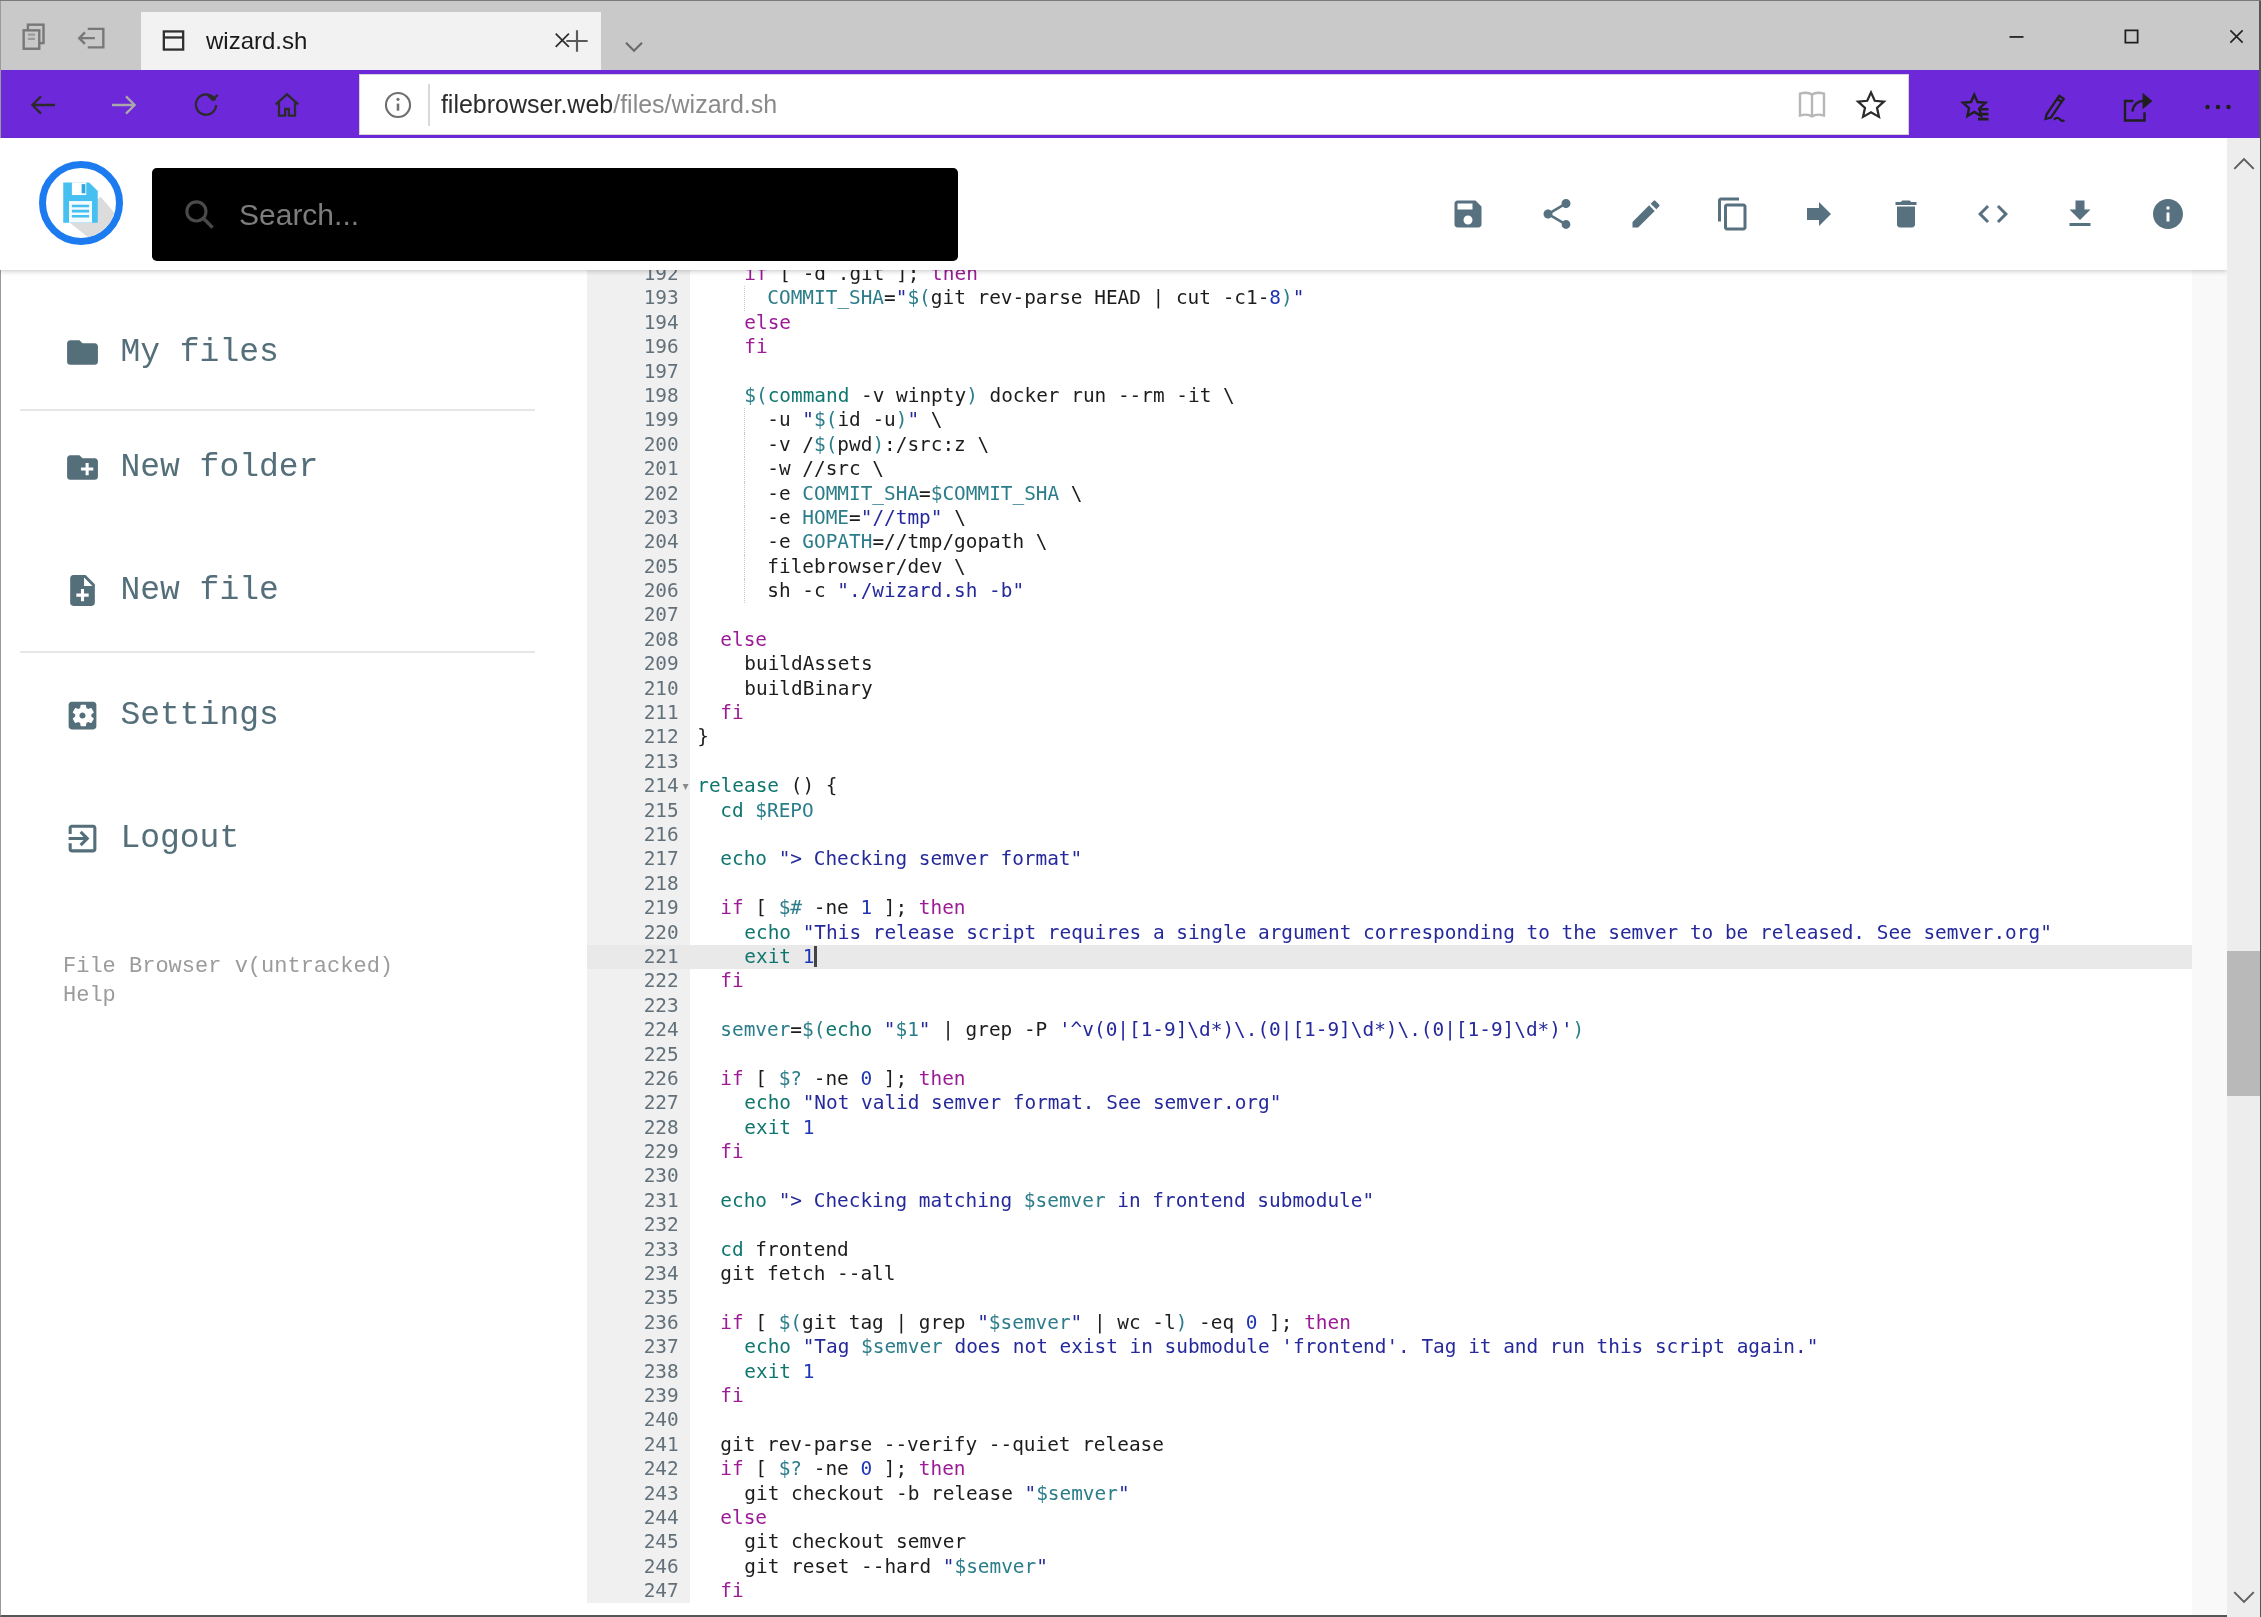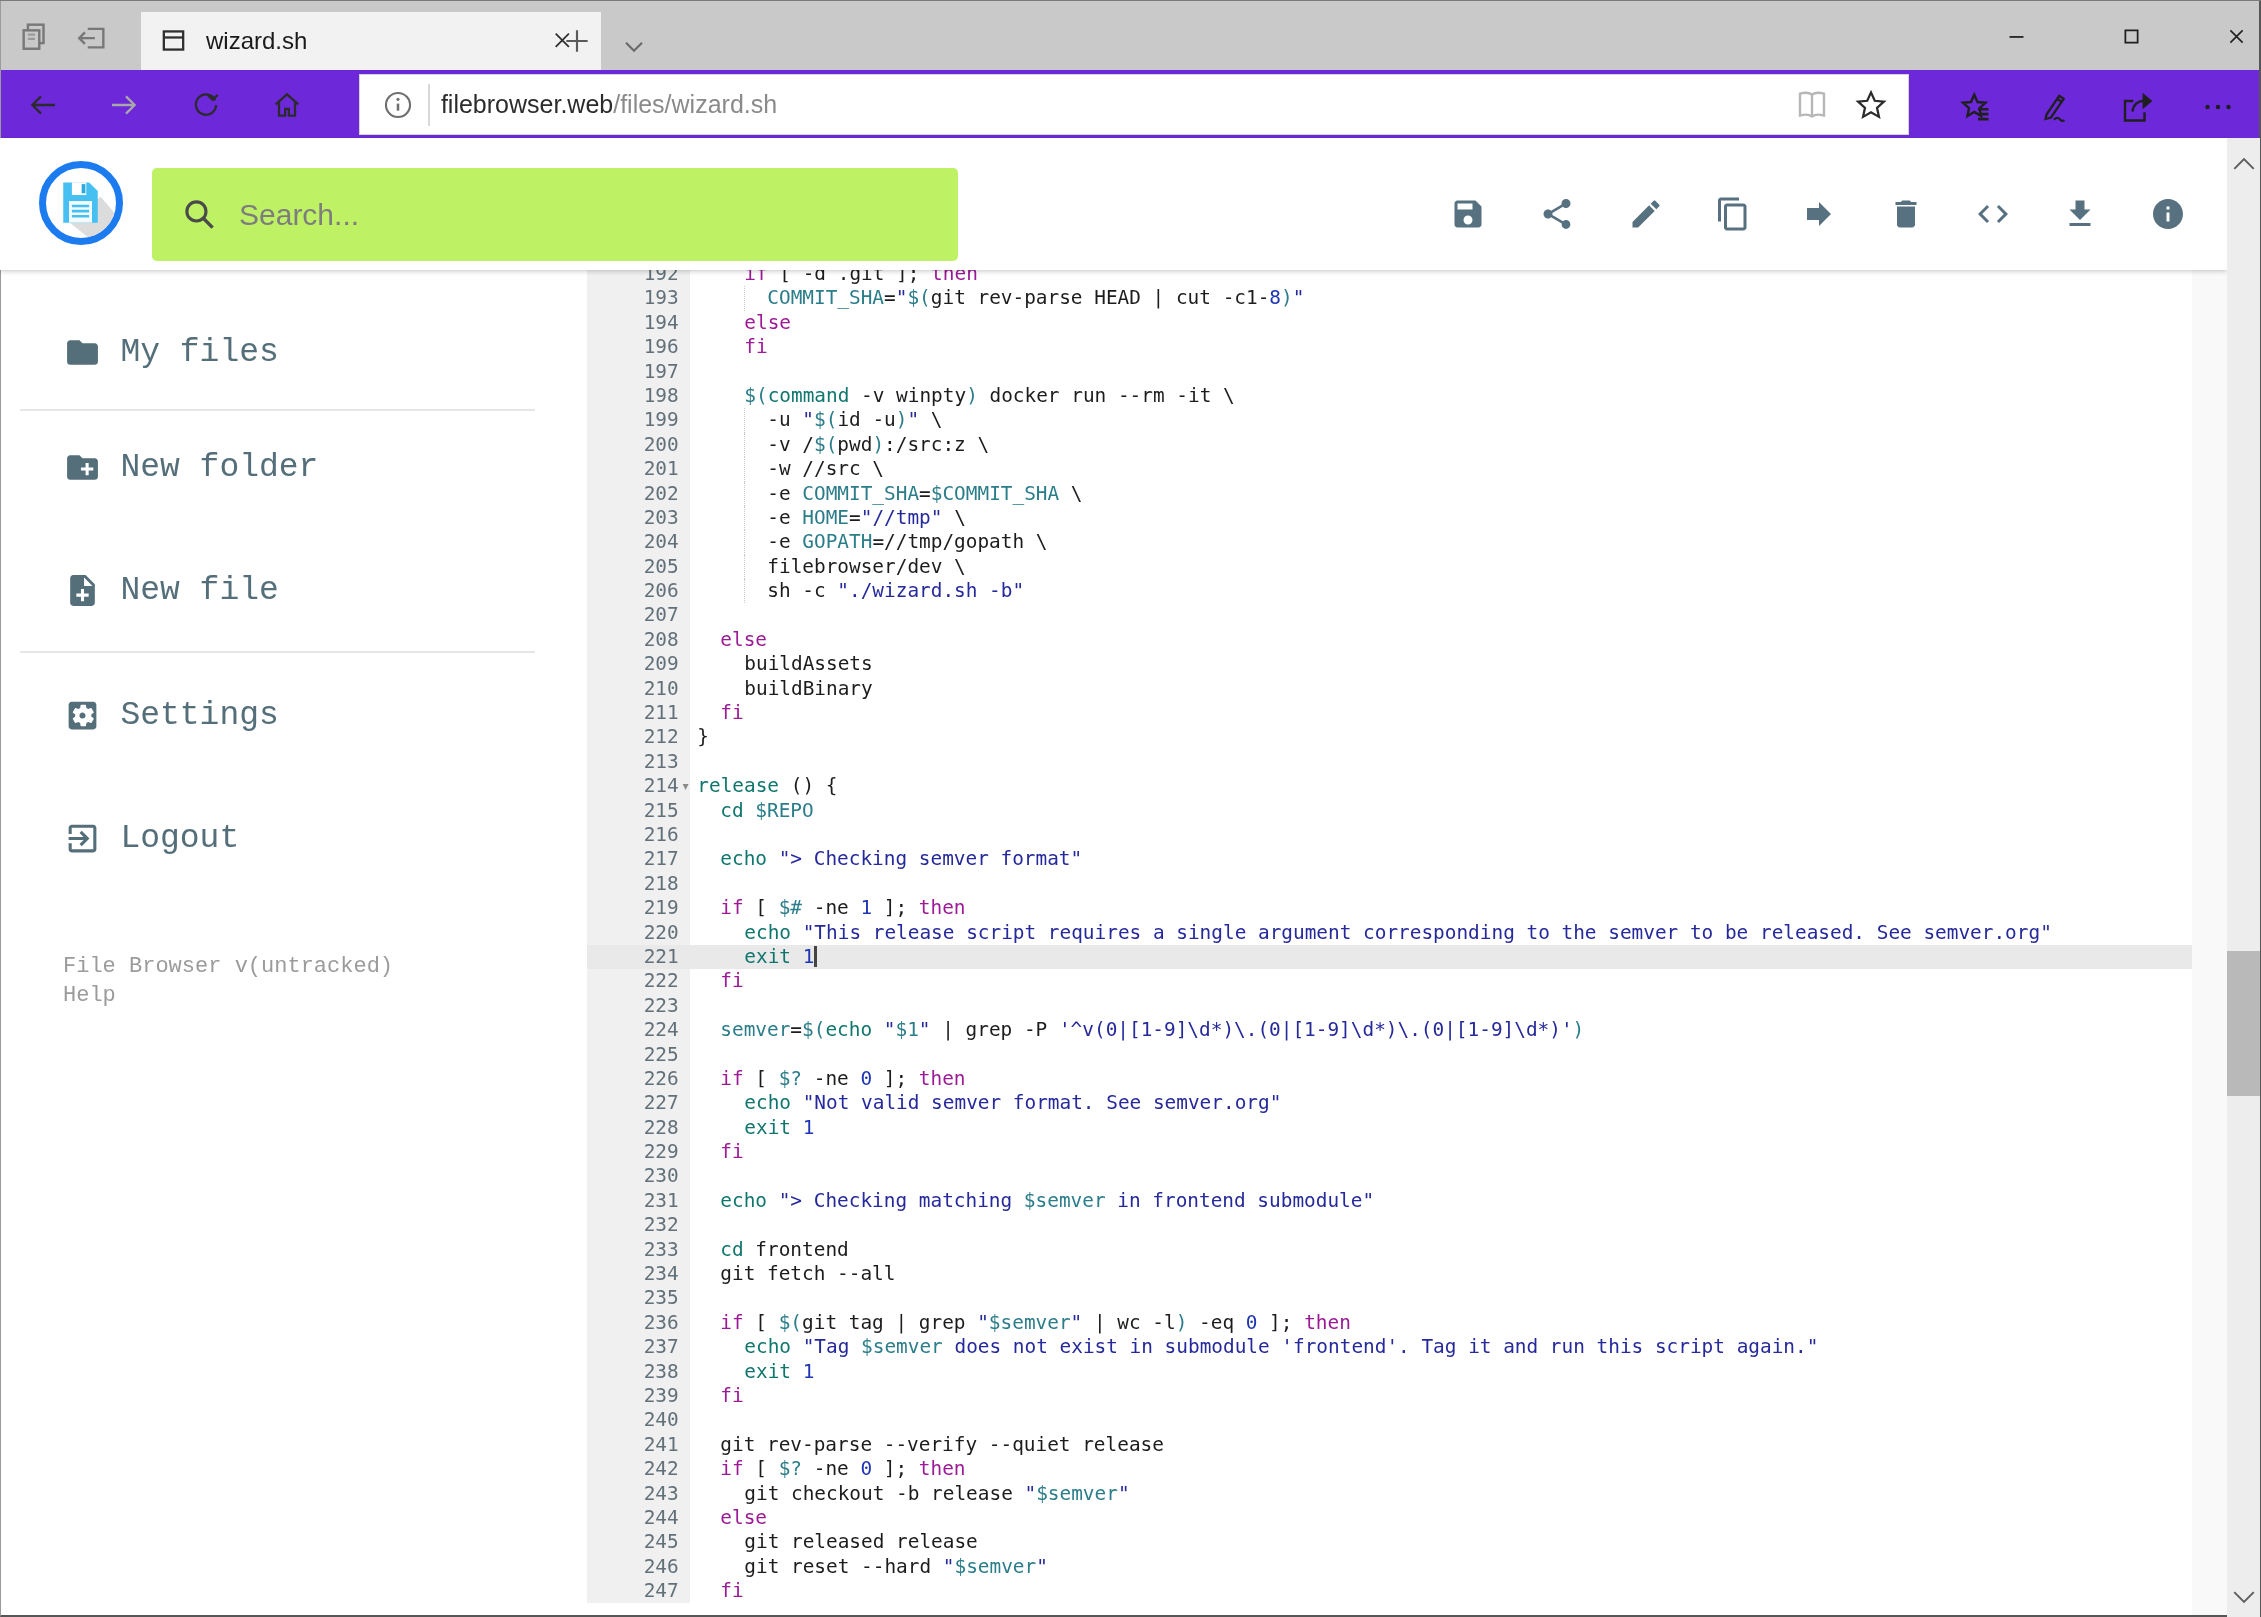--- a/index.html
+++ b/index.html
@@ -24,21 +24,21 @@
   .addressbar{position:absolute;left:359px;top:4px;width:1550px;height:61px;background:#fff;
     border:1.6px solid #d4d4d4;box-sizing:border-box;display:flex;align-items:center;}
   .url{font-size:25px;margin-left:11.3px;white-space:nowrap;}
   .url .host{color:#2b2b2b;} .url .path{color:#8a8a8a;}
   .ab-sep{width:1.6px;height:42px;background:#d9d9d9;margin-left:13px;}
   
   .appheader{position:absolute;left:0;top:137px;width:2227px;height:132px;background:#fff;
     box-shadow:0 2.4px 4.8px rgba(0,0,0,0.22);z-index:5;}
   .logo{position:absolute;left:39px;top:23.4px;width:84px;height:84px;border-radius:50%;
     border:7.3px solid #1d7bf0;box-sizing:border-box;background:#fff;overflow:hidden;cursor:pointer;}
-  .search{position:absolute;left:152px;top:30px;width:806px;height:93px;background:#bef264;
+  .search{position:absolute;left:152px;top:30px;width:806px;height:93px;background:#000000;
     border-radius:4.8px;display:flex;align-items:center;}
   .search-ph{font-size:30px;color:#7d7d7d;margin-left:21px;}
   .tbicon{position:absolute;top:58px;width:36px;height:36px;cursor:pointer;}
   
   .content{position:absolute;left:0;top:269px;width:2261px;height:1348px;background:#fff;}
   .sidebar{position:absolute;left:12px;top:0;width:690px;height:1348px;background:#fff;font-family:Liberation Mono, monospace;}
   .sb-item{position:absolute;left:0;width:533px;height:74px;display:flex;align-items:center;cursor:pointer;}
   .sb-item .ic{margin-left:52px;width:37px;height:37px;}
   .sb-item .lbl{margin-left:19.4px;font-size:33px;color:#546e7a;}
   .sb-div{position:absolute;left:8px;width:515px;height:1.6px;background:#e6e6e6;}
@@ -546,21 +546,21 @@
           <div class="row">
             <div class="gut">243</div>
             <div class="code"><span style="display: inline-block; width: 47px;"></span><span class="tk-t">git checkout -b release </span><span class="tk-s">"</span><span class="tk-v">$semver</span><span class="tk-s">"</span></div>
           </div>
           <div class="row">
             <div class="gut">244</div>
             <div class="code"><span style="display: inline-block; width: 23px;"></span><span class="tk-k">else</span></div>
           </div>
           <div class="row">
             <div class="gut">245</div>
-            <div class="code"><span style="display: inline-block; width: 47px;"></span><span class="tk-t">git released release</span></div>
+            <div class="code"><span style="display: inline-block; width: 47px;"></span><span class="tk-t">git checkout semver</span></div>
           </div>
           <div class="row">
             <div class="gut">246</div>
             <div class="code"><span style="display: inline-block; width: 47px;"></span><span class="tk-t">git reset --hard </span><span class="tk-s">"</span><span class="tk-v">$semver</span><span class="tk-s">"</span></div>
           </div>
           <div class="row">
             <div class="gut">247</div>
             <div class="code"><span style="display: inline-block; width: 23px;"></span><span class="tk-k">fi</span></div>
           </div>
         </div>

